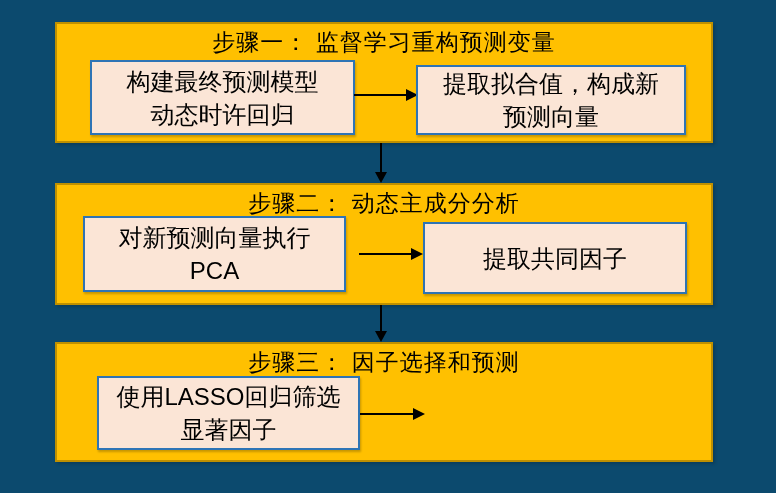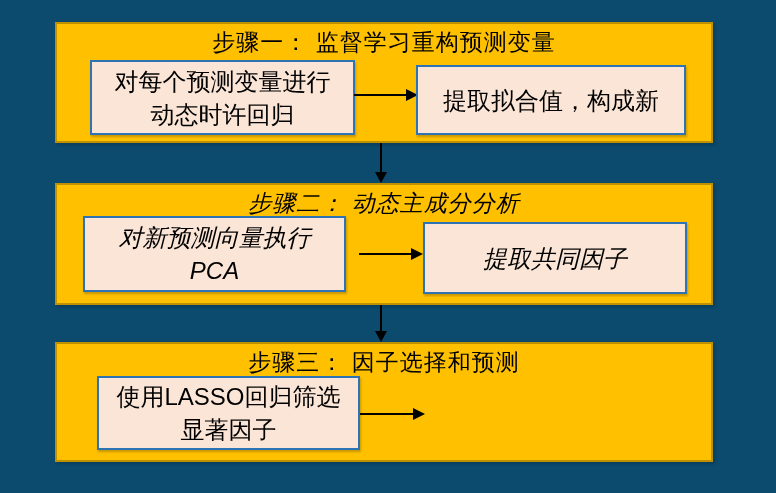--- a/index.html
+++ b/index.html
@@ -18,21 +18,21 @@
   .step{
     position:absolute;
     left:55px;
     width:658px;
     background:var(--step_fill,#FFC000);
     border:2px solid var(--step_border,#BF9000);
     box-sizing:border-box;
     box-shadow:2px 2px 3px rgba(0,0,0,0.18);
   }
   #step1{top:22px;height:121px;}
-  #step2{top:183px;height:122px;font-style:italic;}
+  #step2{top:183px;height:122px;}
   #step3{top:342px;height:120px;}
   .step-title{
     position:absolute;
     left:0;
     right:0;
     top:4px;
     text-align:center;
     font-size:23px;
     line-height:28px;
     letter-spacing:1px;
@@ -75,29 +75,30 @@
   #arrow-v2{left:373px;top:305px;}
 </style>
 </head>
 <body>
 
 <div id="canvas">
 
   <div class="step" id="step1">
     <div class="step-title">步骤一： 监督学习重构预测变量</div>
     <div class="node node-left">
-      <span class="node-line">对每个预测变量进行</span>
+      <span class="node-line">构建最终预测模型</span>
       <span class="node-line">动态时许回归</span>
     </div>
     <svg class="arrow" id="arrow-h1" width="64" height="16">
       <line x1="0" y1="8" x2="52" y2="8"></line>
       <polygon points="52,2 64,8 52,14"></polygon>
     </svg>
     <div class="node node-right">
       <span class="node-line">提取拟合值，构成新</span>
+      <span class="node-line">预测向量</span>
     </div>
   </div>
 
   <svg class="arrow" id="arrow-v1" width="16" height="40">
     <line x1="8" y1="0" x2="8" y2="30"></line>
     <polygon points="2,29 14,29 8,40"></polygon>
   </svg>
 
   <div class="step" id="step2">
     <div class="step-title">步骤二： 动态主成分分析</div>

